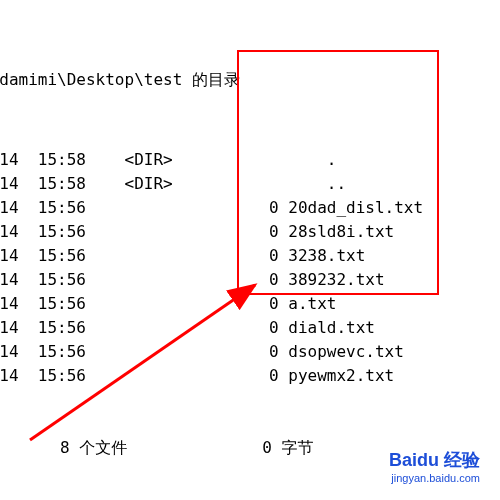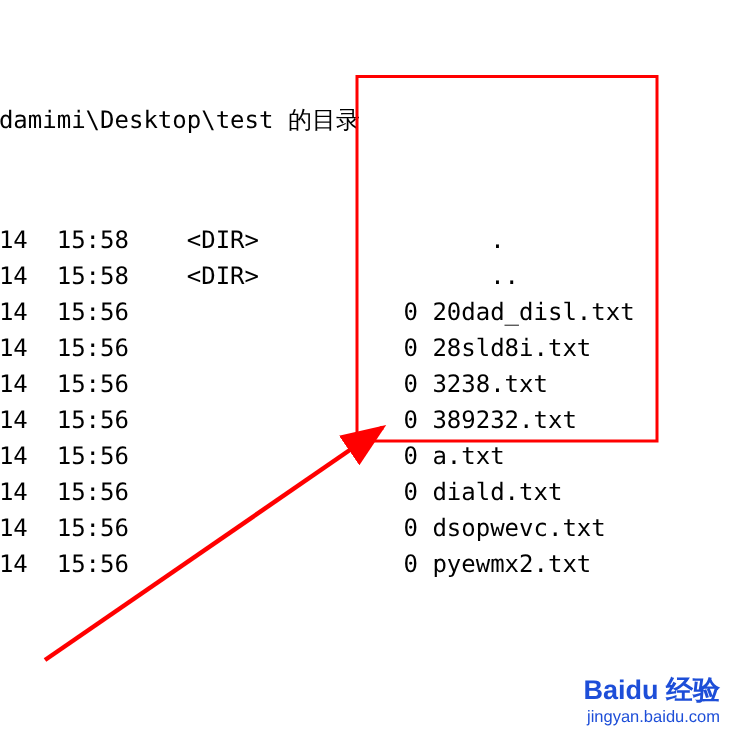--- a/index.html
+++ b/index.html
@@ -59,20 +59,21 @@
     .watermark .sub {
       font-size: 11px;
     }
   </style>
 </head>
 <body>
 
 <div class="content">
   <div class="path-line">s\damimi\Desktop\test 的目录</div>
   <div class="listing"><div class="row">  14  15:58    &lt;DIR&gt;                .</div><div class="row">  14  15:58    &lt;DIR&gt;                ..</div><div class="row">  14  15:56                   0 20dad_disl.txt</div><div class="row">  14  15:56                   0 28sld8i.txt</div><div class="row">  14  15:56                   0 3238.txt</div><div class="row">  14  15:56                   0 389232.txt</div><div class="row">  14  15:56                   0 a.txt</div><div class="row">  14  15:56                   0 diald.txt</div><div class="row">  14  15:56                   0 dsopwevc.txt</div><div class="row">  14  15:56                   0 pyewmx2.txt</div></div>
+  <div class="summary">8 个文件              0 字节</div>
   
 </div>
 
 <div class="highlight-box" style="top: 50px; left: 237px; width: 202px; height: 245px;"></div>
 
 <svg class="arrow-svg" width="500" height="500" style="top:0;left:0;">
   <defs>
     <marker id="arrowhead" markerWidth="10" markerHeight="8" refX="9" refY="4" orient="auto">
       <polygon points="0 0, 10 4, 0 8" fill="#ff0000"></polygon>
     </marker>

